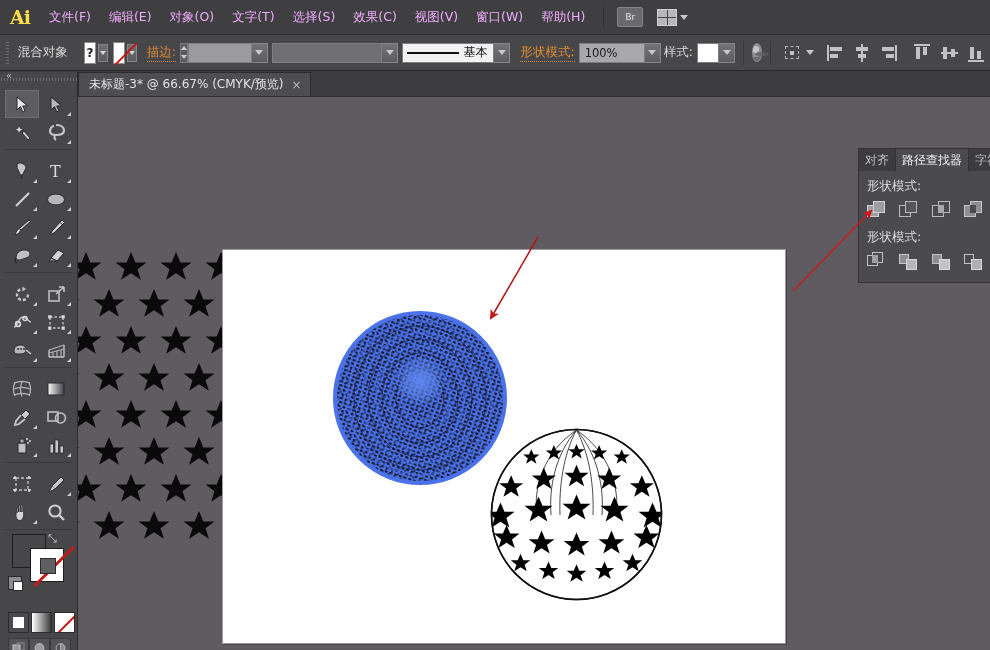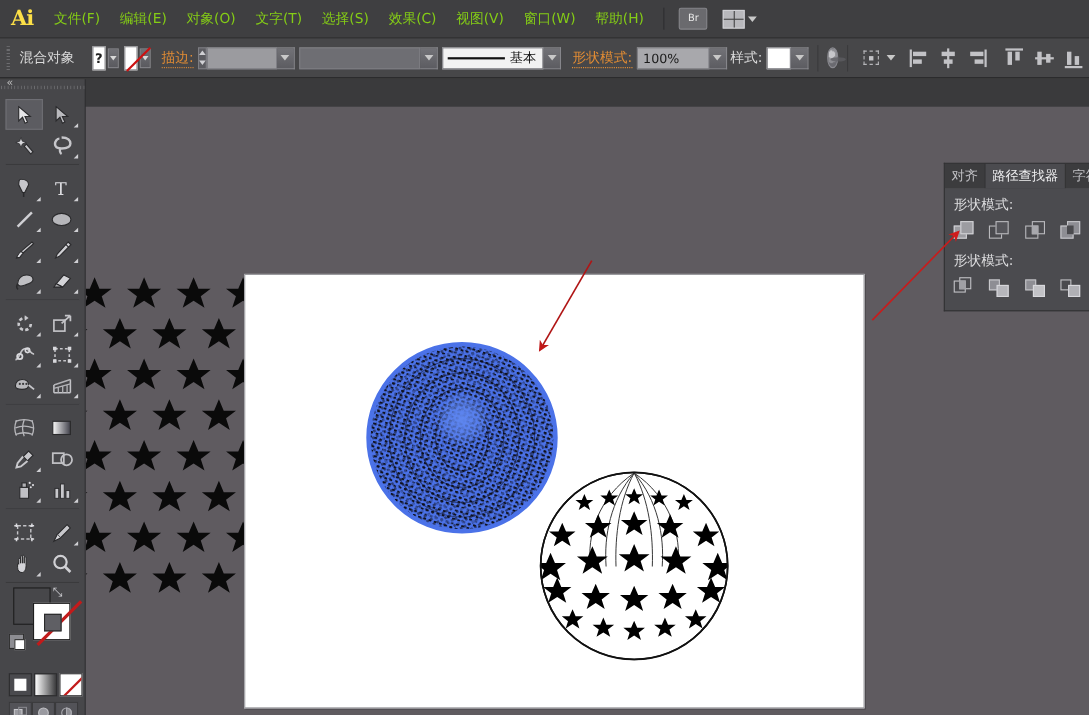--- a/index.html
+++ b/index.html
@@ -21,21 +21,21 @@
     border-bottom: 1px solid #2b2b2d;
     display: flex; align-items: center;
   }
   .ai-logo {
     width: 40px; height: 35px; display: flex; align-items: center; justify-content: center;
     color: #fde047; font-weight: bold; font-size: 19px;
     font-family: "DejaVu Serif", "Liberation Serif", serif;
     letter-spacing: -1px;
   }
   .menu-item {
-    padding: 3px 9px; font-size: 12.5px; color: #84cc16; cursor: default;
+    padding: 3px 9px; font-size: 12.5px; color: #f0abfc; cursor: default;
     white-space: nowrap;
   }
   .menu-sep { width: 1px; height: 20px; background: #2e2e30; margin: 0 9px; }
   .br-btn {
     width: 26px; height: 20px; background: #6a6a6e; border: 1px solid #85858a;
     border-radius: 2px; display: flex; align-items: center; justify-content: center;
     font-size: 9px; color: #e8e8e8; margin-left: 4px;
   }
   .arrange-btn {
     display: flex; align-items: center; gap: 3px; margin-left: 14px;
@@ -396,20 +396,26 @@
         <div class="ai-bar" style="left:10px;top:5px;width:4px;height:8px"></div>
       </div>
       <div class="align-ico">
         <div class="ai-bar" style="left:0;top:16px;width:16px;height:2px"></div>
         <div class="ai-bar" style="left:2px;top:3px;width:4px;height:12px"></div>
         <div class="ai-bar" style="left:9px;top:7px;width:4px;height:8px"></div>
       </div>
     </div>
   </div>
 
+  <div class="tabbar">
+    <div class="doc-tab">
+      <span>未标题-3* @ 66.67% (CMYK/预览)</span>
+      <span class="tab-close">×</span>
+    </div>
+  </div>
 
   <div class="toolbar">
     <div class="tb-grip"></div>
 
     <div class="tool-grid">
       <div class="tool sel">
         <svg width="13" height="17" viewBox="0 0 13 17">
             <path d="M1 1 L1 14 L4.5 10.6 L6.8 16 L9 15 L6.7 9.9 L11.6 9.9 Z" fill="#e6e6e8" stroke="#2a2a2c" stroke-width="1"></path>
           </svg>
       </div>

